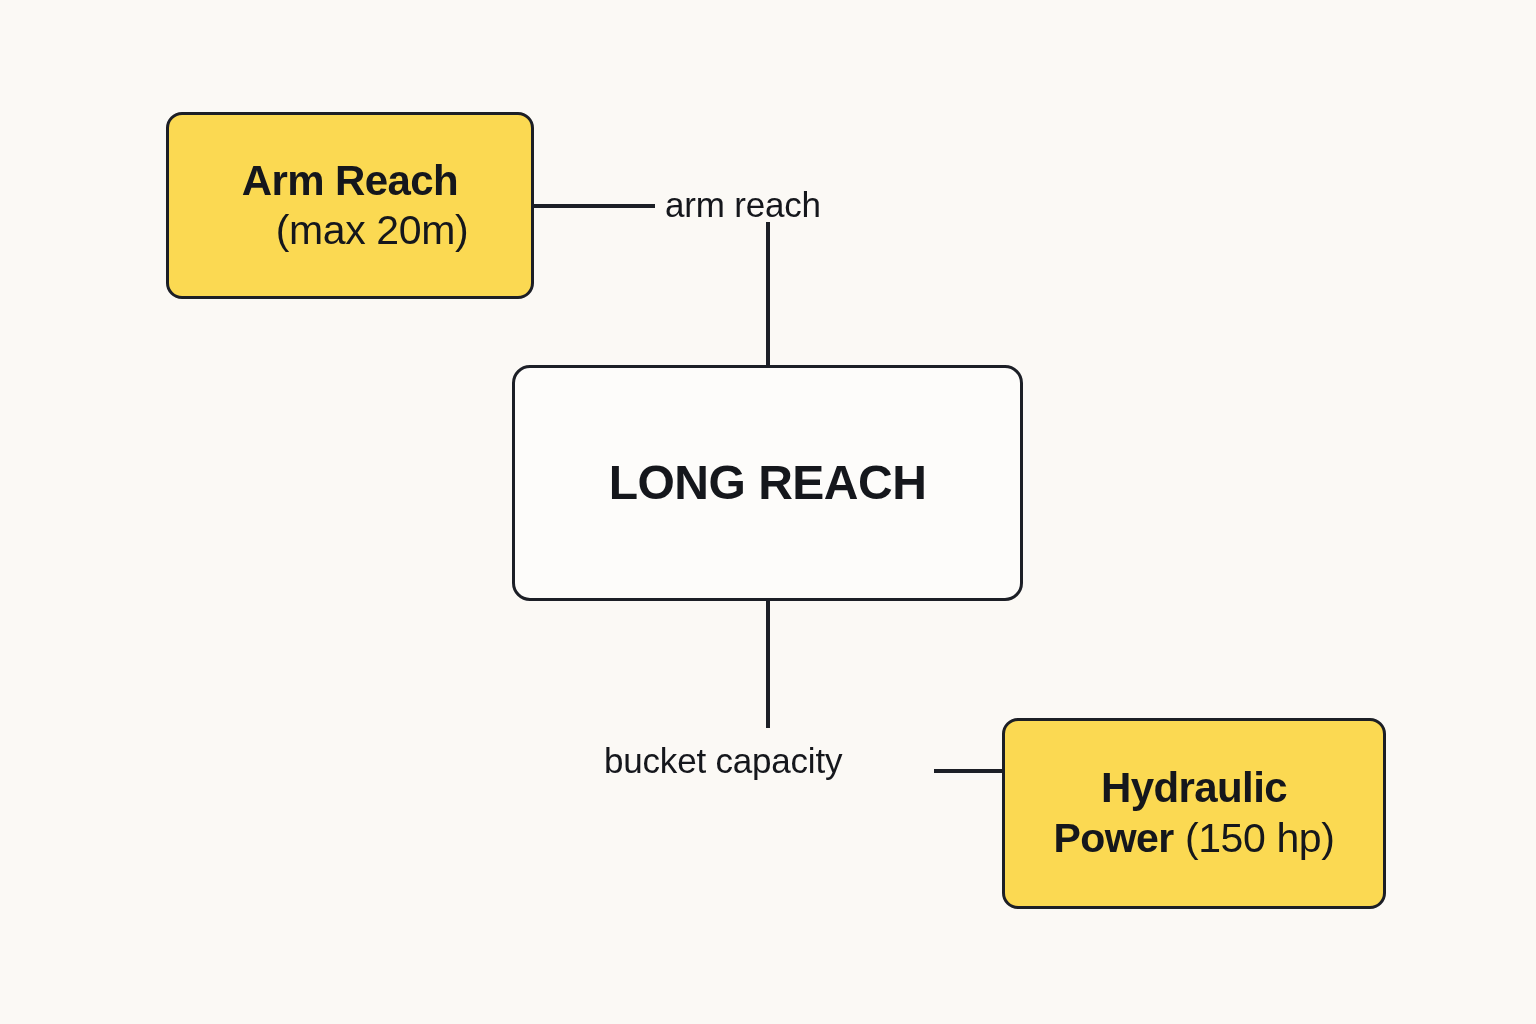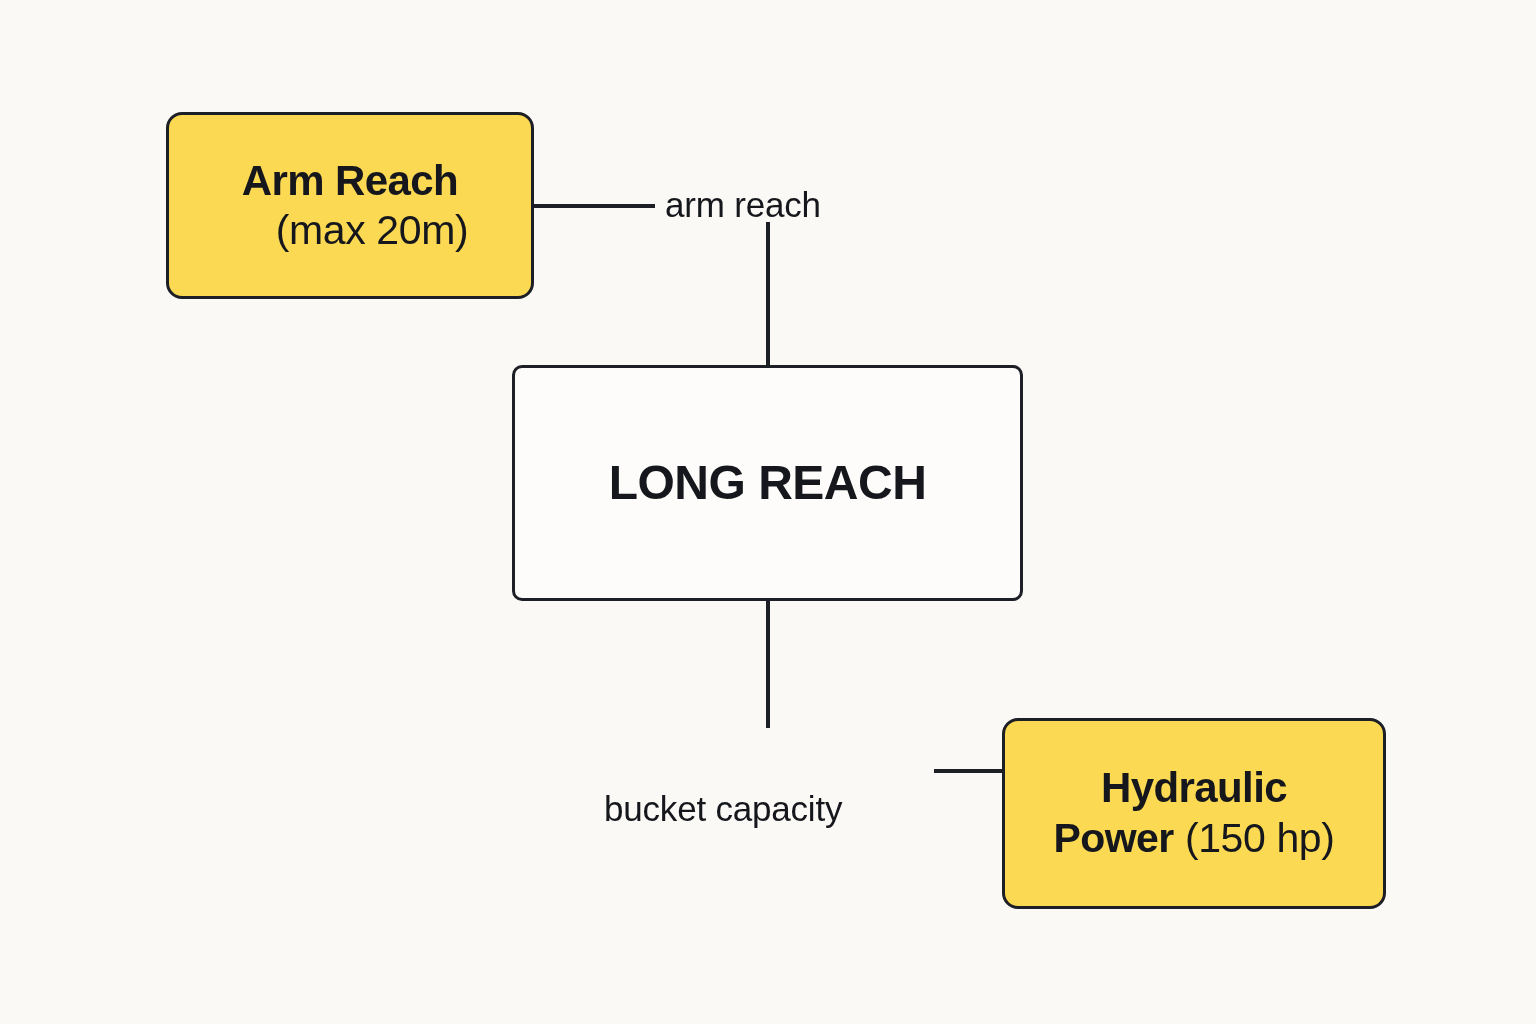--- a/index.html
+++ b/index.html
@@ -45,21 +45,21 @@
     justify-content: center;
     text-align: center;
     color: #15171c;
   }
   .node-attr {
     background: #fbd952;
     border-radius: 16px;
   }
   .node-center {
     background: #fdfcfa;
-    border-radius: 10px;
+    border-radius: 18px;
     gap: 13px;
   }
 
   .line-strong {
     font-weight: 700;
     letter-spacing: -0.6px;
   }
   .line-regular {
     font-weight: 400;
     letter-spacing: -0.4px;
@@ -125,21 +125,20 @@
     left: 766px;
     top: 600px;
     width: 3.5px;
     height: 128px;
   }
   #label-bucket-capacity {
     left: 604px;
     top: 742px;
     font-size: 35px;
     line-height: 38px;
-    margin-top: 48px;
   }
   #edge-bucket-h {
     left: 934px;
     top: 769px;
     width: 69px;
     height: 3.5px;
   }
 </style>
 </head>
 <body>

